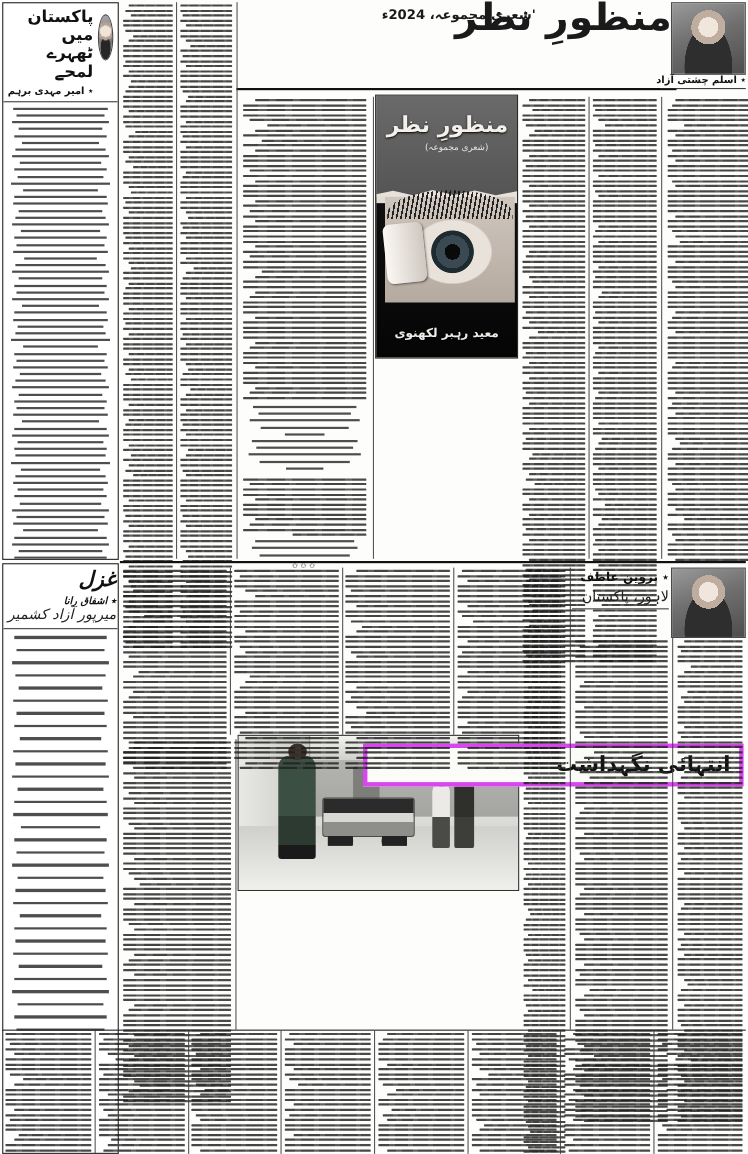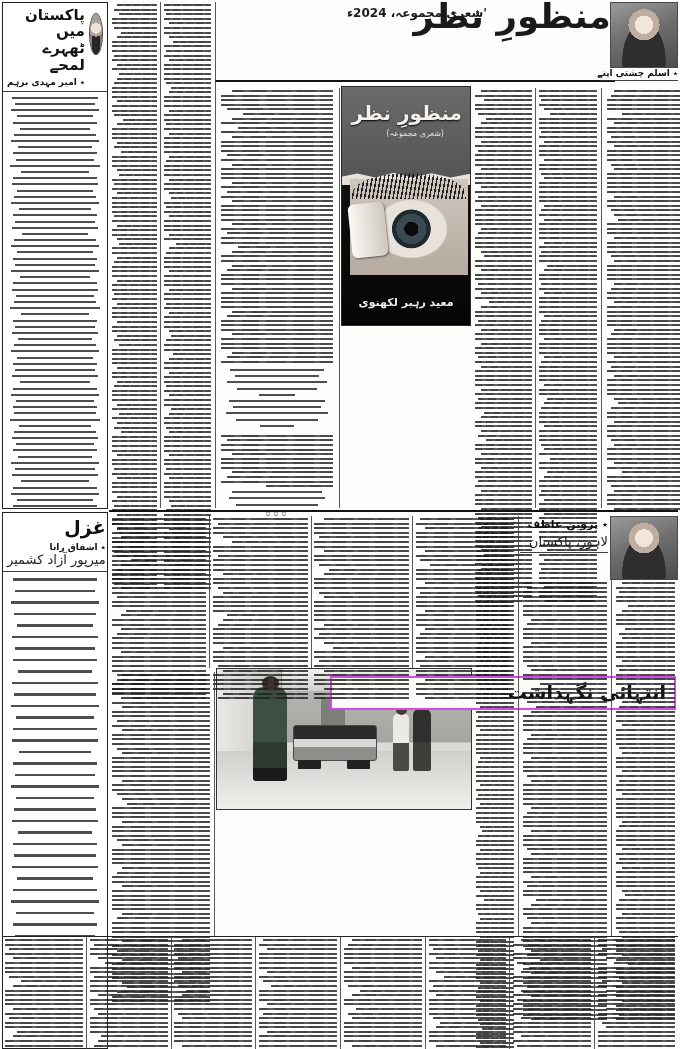--- a/index.html
+++ b/index.html
@@ -136,21 +136,21 @@
   .hosp .bed::after{
     content:"";position:absolute;left:4px;bottom:-9px;width:72px;height:9px;
     background:radial-gradient(circle at 10% 50%,#222 0 24%,transparent 25%),
                radial-gradient(circle at 90% 50%,#222 0 24%,transparent 25%);
   }
   .hosp .p1{position:absolute;left:176px;top:44px;width:16px;height:58px;background:linear-gradient(180deg,#eceae6 0 52%,#4a4a46 52% 100%);border-radius:6px 6px 2px 2px;}
   .hosp .p1::before{content:"";position:absolute;left:3px;top:-8px;width:11px;height:10px;background:#4a3a30;border-radius:50%;}
   .hosp .p2{position:absolute;left:196px;top:40px;width:18px;height:62px;background:linear-gradient(180deg,#2f2f2d 0 54%,#3d3d3a 54% 100%);border-radius:6px 6px 2px 2px;}
   .hosp .p2::before{content:"";position:absolute;left:4px;top:-8px;width:11px;height:10px;background:#3a2d25;border-radius:50%;}
   .hosp-title{
-    position:absolute;right:4px;top:4px;background:#fbfbf8;border:2px solid #d946ef;
+    position:absolute;right:4px;top:4px;background:#fbfbf8;border:4px solid #d946ef;
     padding:3px 8px 5px 8px;font-size:19px;font-weight:bold;color:#111;white-space:nowrap;
   }
   .stars{text-align:center;font-size:7px;color:#333;letter-spacing:2px;}
 </style>
 </head>
 <body>
 
 <div class="page">
 
   <div class="masthead">
@@ -235,21 +235,21 @@
       <div class="verse" style="width:73%"></div>
         <div class="verse" style="width:89%"></div>
       <div class="verse" style="width:94%"></div>
         <div class="verse" style="width:81%"></div>
       <div class="verse" style="width:90%"></div>
 
     </div>
   </div>
 
   <div style="position:absolute;left:2px;top:512px;width:104px;height:535px;border:1px solid #222;background:#fff;overflow:hidden;">
-    <div style="display:flex;flex-direction:row-reverse;padding:4px 4px 0 4px;gap:4px;">
+    <div style="display:flex;flex-direction:row-reverse;padding:4px 4px 0 4px;gap:4px;font-style:italic;">
       <div style="text-align:right;">
         <div class="hl" style="font-size:19px;">غزل</div>
         <div class="byline" style="margin-top:4px;">٭ اشفاق رانا</div>
         <div class="byline2" style="margin-top:0;">میرپور آزاد کشمیر</div>
       </div>
       <div class="portrait" style="width:36px;height:44px;margin-top:4px;"></div>
     </div>
     <div class="hr" style="margin:4px 0 6px 0;"></div>
     <div style="padding:0 5px;">
       <div class="verse" style="width:90%;height:2.5px;margin-bottom:9px;"></div>
@@ -294,21 +294,21 @@
     <div class="curl"></div>
     <div class="ct">منظورِ نظر</div>
     <div class="cs">(شعری مجموعہ)</div>
     <div class="ca">معید رہبر لکھنوی</div>
   </div>
 
   <div style="position:absolute;left:612px;top:2px;width:66px;height:64px;">
     <div class="portrait" style="width:100%;height:100%;"></div>
   </div>
   <div style="position:absolute;left:600px;top:68px;width:78px;text-align:right;">
-    <div class="byline">٭ اسلم چشتی اپنے</div>
+    <div class="byline">٭ اسلم چشتی آزاد</div>
     <div class="hr" style="margin-top:2px;"></div>
   </div>
 
   <div style="position:absolute;left:109px;top:2px;width:105px;height:506px;display:flex;flex-direction:row-reverse;">
     <div class="colbody" style="width:50px;">
       <div class="tl l90"></div>
         <div class="tl l95"></div>
         <div class="tl l85"></div>
         <div class="tl l92"></div>
       <div class="tl l88"></div>

